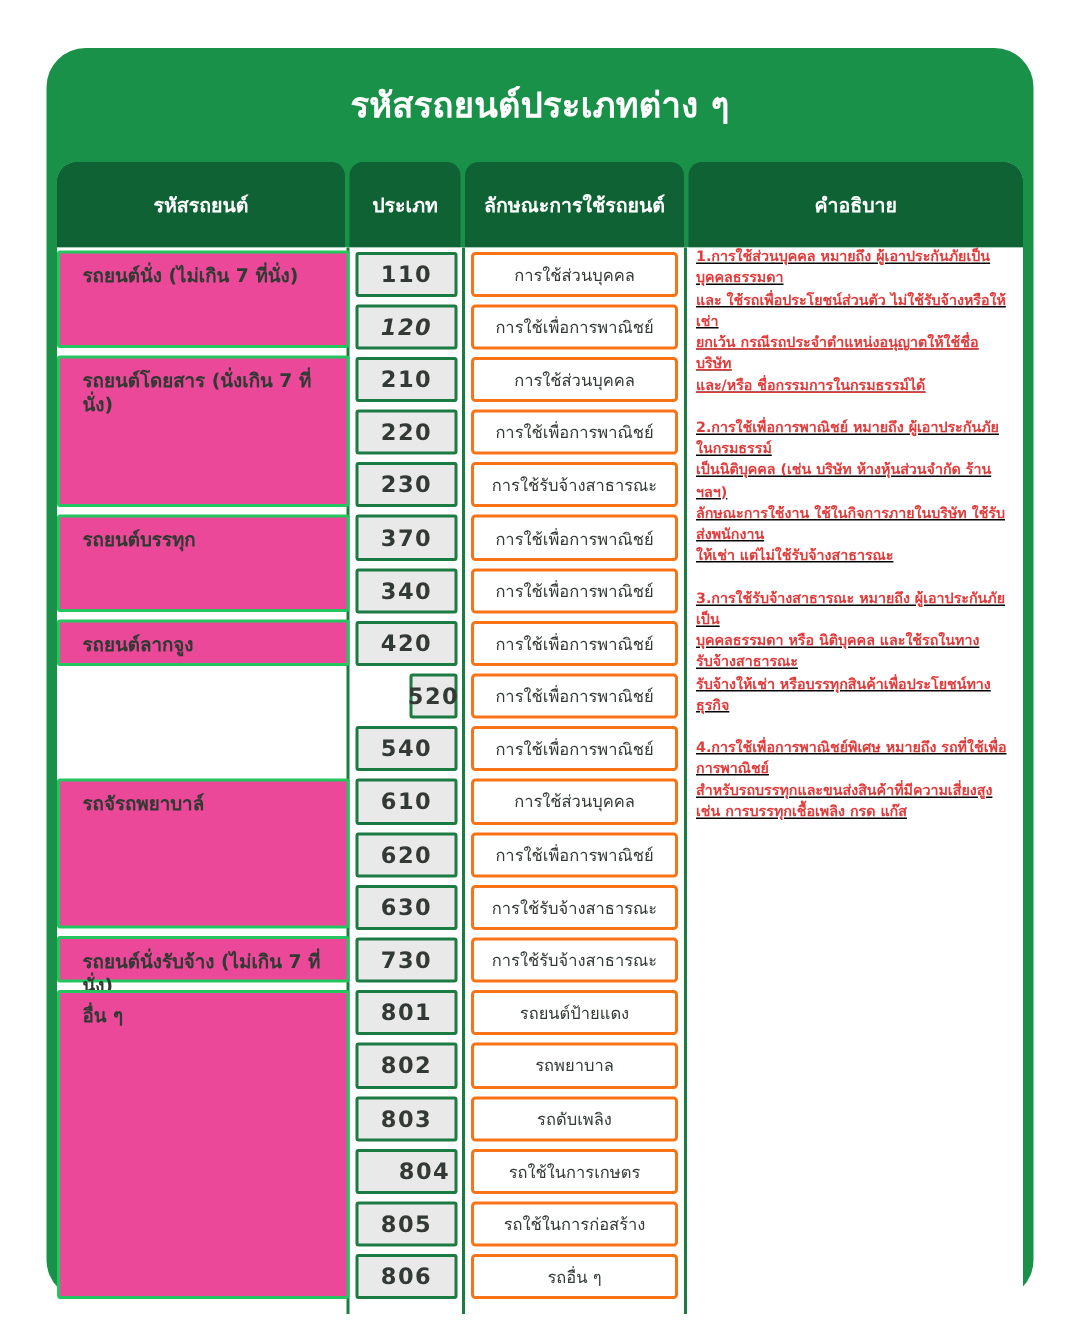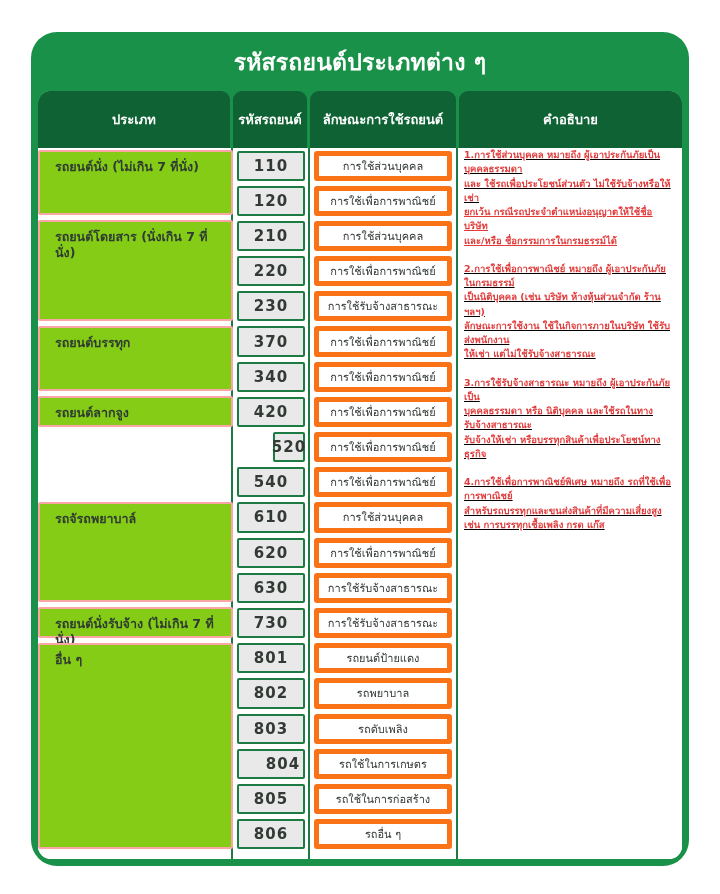--- a/index.html
+++ b/index.html
@@ -1,56 +1,56 @@
 <!DOCTYPE html>
 <html><head>
 <meta charset="utf-8">
 <style>
   * { margin:0; padding:0; box-sizing:border-box; }
   html,body { width:720px; height:894px; background:#ffffff;
     font-family:"DejaVu Sans","Liberation Sans",sans-serif; }
   .card { position:absolute; left:31px; top:32px; width:658px; height:834px;
     background:#1a9149; border-radius:26px; }
-  .title-bar { height:59px; display:flex; align-items:center; justify-content:center; }
+  .title-bar { height:76px; display:flex; align-items:center; justify-content:center; }
   .title { color:#ffffff; font-size:23px; font-weight:bold; letter-spacing:.2px; }
   .table { margin:0 7px; background:#ffffff; border-radius:13px; overflow:hidden; }
   .thead { display:grid; grid-template-columns:192px 74px 146px 1fr; gap:0 3px;
     height:57px; background:#1a9149; }
   .th { background:#0e6233; color:#ffffff; font-size:13px; font-weight:600;
     display:flex; align-items:center; justify-content:center; border-radius:9px 9px 0 0; }
   .tbody { position:relative; display:grid; grid-template-columns:195px 76px 148px 1fr;
     grid-auto-rows:35.2px; padding-bottom:7px; background:#ffffff; }
   .vline { position:absolute; top:0; bottom:0; width:2px; background:#1c7a43; z-index:0; }
   .vl-1 { left:193px; } .vl-2 { left:270px; } .vl-3 { left:418px; }
-  .cat { grid-column:1; margin:2px 0 3px 0; background:#84cc16; border:2px solid #fca5a5;
+  .cat { grid-column:1; margin:2px 0 3px 0; background:#ec4899; border:2px solid #22c55e;
     border-radius:2px; z-index:1; padding:7px 8px 0 15px; font-size:12.5px; font-weight:600;
     color:#2f3a33; line-height:1.25; }
   .code { grid-column:2; margin:2.5px 4px; background:#e9e9e9; border:2px solid #1c7a43;
     border-radius:2px; z-index:1; display:flex; align-items:center; justify-content:center;
     font-size:15px; font-weight:bold; letter-spacing:1px; color:#333a35; }
-  .usage { grid-column:3; margin:2.5px 5px; background:#ffffff; border:5px solid #f97316;
+  .usage { grid-column:3; margin:2.5px 5px; background:#ffffff; border:2px solid #f97316;
     border-radius:3px; z-index:1; display:flex; align-items:center; justify-content:center;
     font-size:11px; font-weight:500; color:#333a35; }
   .desc { grid-column:4; z-index:1; display:flex; flex-direction:column; 
     gap:14px; padding:0 10px 0 7px;text-decoration:underline; }
   .note { color:#e13b3b; font-size:9.5px; font-weight:600; line-height:1.5;
     white-space:pre-line; }
   .note .u { text-decoration:underline; }
 </style>
 </head>
 <body>
 
 <div class="card">
   <div class="title-bar">
     <div class="title">รหัสรถยนต์ประเภทต่าง ๆ</div>
   </div>
   <div class="table">
     <div class="thead">
+      <div class="th">รหัสรถยนต์</div>
       <div class="th">ประเภท</div>
-      <div class="th">รหัสรถยนต์</div>
       <div class="th">ลักษณะการใช้รถยนต์</div>
       <div class="th">คำอธิบาย</div>
     </div>
     <div class="tbody">
       <div class="vline vl-1"></div>
       <div class="vline vl-2"></div>
       <div class="vline vl-3"></div>
       <div class="desc" style="grid-row: 1 / span 20;">
           <div class="note">1.การใช้ส่วนบุคคล หมายถึง ผู้เอาประกันภัยเป็นบุคคลธรรมดา
 และ ใช้รถเพื่อประโยชน์ส่วนตัว ไม่ใช้รับจ้างหรือให้เช่า
@@ -63,21 +63,21 @@
           <div class="note">3.การใช้รับจ้างสาธารณะ หมายถึง ผู้เอาประกันภัยเป็น
 บุคคลธรรมดา หรือ นิติบุคคล และใช้รถในทางรับจ้างสาธารณะ
 รับจ้างให้เช่า หรือบรรทุกสินค้าเพื่อประโยชน์ทางธุรกิจ</div>
           <div class="note">4.การใช้เพื่อการพาณิชย์พิเศษ หมายถึง รถที่ใช้เพื่อการพาณิชย์
 สำหรับรถบรรทุกและขนส่งสินค้าที่มีความเสี่ยงสูง
 เช่น การบรรทุกเชื้อเพลิง กรด แก๊ส</div>
         </div>
     <div class="cat" style="grid-row: 1 / span 2;">รถยนต์นั่ง (ไม่เกิน 7 ที่นั่ง)</div>
         <div class="code" style="grid-row: 1;">110</div>
         <div class="usage" style="grid-row: 1;">การใช้ส่วนบุคคล</div>
-        <div class="code" style="grid-row: 2;">120</div>
+        <div class="code" style="grid-row: 2; font-style: italic;">120</div>
         <div class="usage" style="grid-row: 2;">การใช้เพื่อการพาณิชย์</div>
         <div class="cat" style="grid-row: 3 / span 3;">รถยนต์โดยสาร (นั่งเกิน 7 ที่นั่ง)</div>
         <div class="code" style="grid-row: 3;">210</div>
         <div class="usage" style="grid-row: 3;">การใช้ส่วนบุคคล</div>
         <div class="code" style="grid-row: 4;">220</div>
         <div class="usage" style="grid-row: 4;">การใช้เพื่อการพาณิชย์</div>
         <div class="code" style="grid-row: 5;">230</div>
         <div class="usage" style="grid-row: 5;">การใช้รับจ้างสาธารณะ</div>
         <div class="cat" style="grid-row: 6 / span 2;">รถยนต์บรรทุก</div>
         <div class="code" style="grid-row: 6;">370</div>

